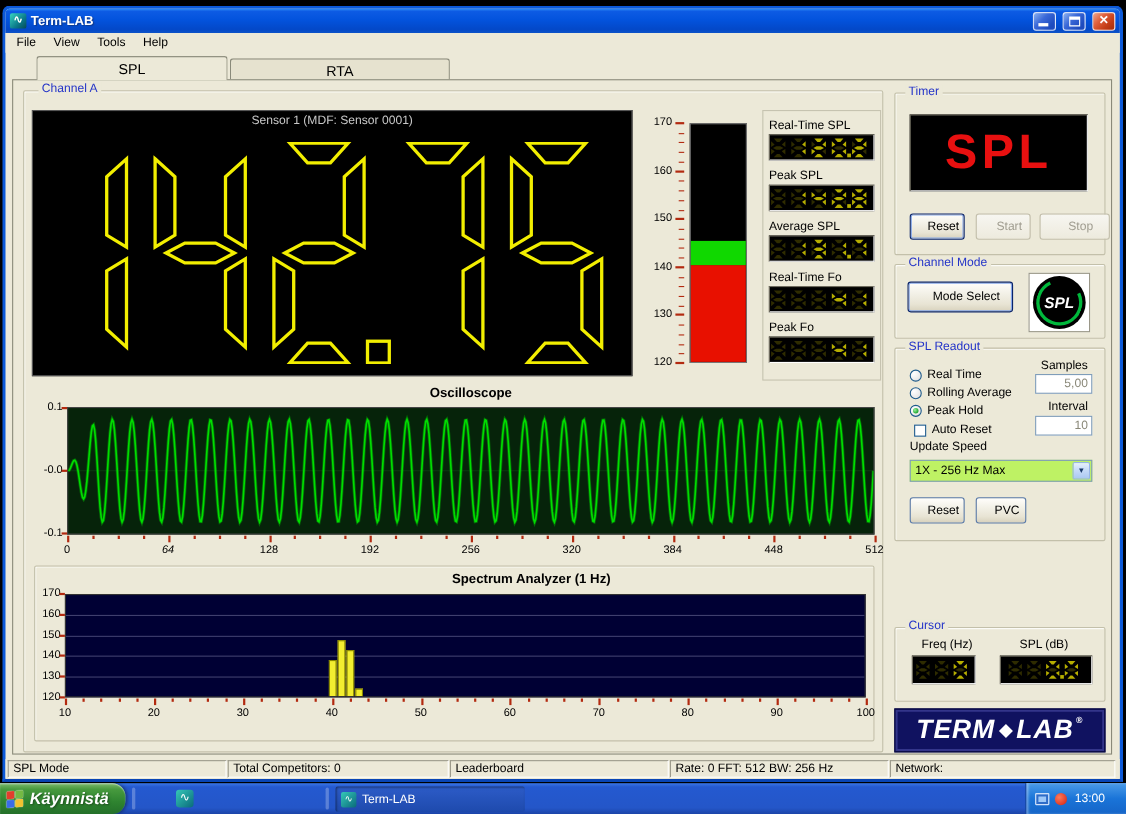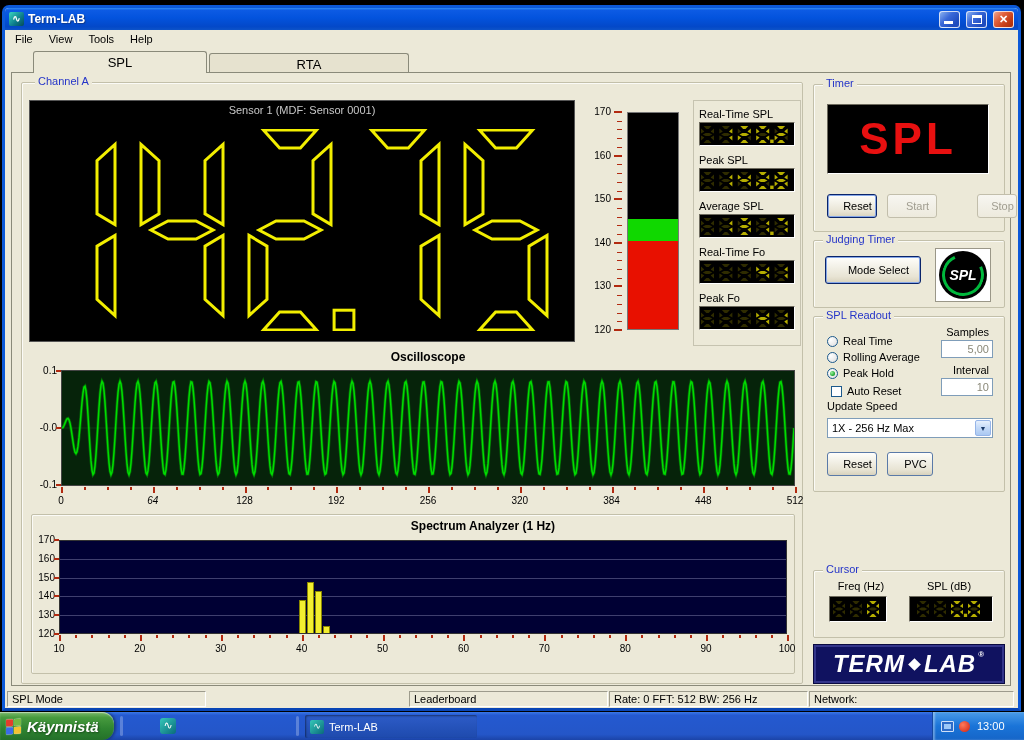--- a/index.html
+++ b/index.html
@@ -45,40 +45,40 @@
 .sbar{position:absolute;bottom:0;width:7px;background:#f2ee30;border:1px solid #8a8800;border-bottom:none;}
 .axlab{position:absolute;font-size:10px;color:#000;white-space:nowrap;}
 .tick{position:absolute;background:#b22a10;}
 #grpTimer{left:808px;top:36px;width:192px;height:148px;}
 #timerDisplay{position:absolute;left:822px;top:56px;width:162px;height:70px;background:#000;border:1px solid;border-color:#6e6b5e #fff #fff #6e6b5e;display:flex;align-items:center;justify-content:center;color:#e81010;font-size:44px;font-weight:bold;letter-spacing:4px;}
 .btn{position:absolute;font-size:11px;color:#000;background:linear-gradient(180deg,#fffefb,#f2f0e6 40%,#e8e4d4 75%,#d8d2bd);border:1px solid #5a7aa8;border-radius:3px;display:flex;align-items:center;justify-content:center;padding-left:11px;}
 .btn.def{border-color:#0a246a;box-shadow:inset 0 0 0 1px #86a7e8;}
 .btn.dis{color:#a09d90;border-color:#c2beab;background:linear-gradient(180deg,#f7f6f1,#edeadd);box-shadow:none;}
 #btnTimerReset{left:822px;top:146px;width:50px;height:24px;}
 #btnTimerStart{left:882px;top:146px;width:50px;height:24px;}
-#btnTimerStop{left:972px;top:146px;width:40px;height:24px;}
+#btnTimerStop{left:940px;top:146px;width:64px;height:24px;}
 #grpJudging{left:808px;top:192px;width:192px;height:68px;}
 #btnModeSelect{left:820px;top:208px;width:96px;height:28px;}
 #judgeLogo{position:absolute;left:930px;top:200px;width:56px;height:54px;background:#fff;border:1px solid #9a9788;display:flex;align-items:center;justify-content:center;}
 .spl-circle{width:48px;height:48px;border-radius:50%;background:#000;position:relative;display:flex;align-items:center;justify-content:center;}
 .spl-ring{position:absolute;inset:3px;border-radius:50%;border:3px solid transparent;border-left-color:#00b83c;border-bottom-color:#00b83c;border-right-color:#00b83c;transform:rotate(20deg);}
 .spl-circle span{color:#fff;font-weight:bold;font-style:italic;font-size:14px;position:relative;}
 #grpReadout{left:808px;top:268px;width:192px;height:176px;}
 .optrow{position:absolute;left:822px;display:flex;align-items:center;gap:5px;font-size:11px;height:14px;color:#000;}
 .rad{display:inline-block;width:11px;height:11px;border-radius:50%;border:1px solid #1d5a8c;background:radial-gradient(circle at 30% 30%,#fff,#ddd);position:relative;}
 .rad.on::after{content:'';position:absolute;left:2px;top:2px;width:5px;height:5px;border-radius:50%;background:radial-gradient(circle at 35% 35%,#9cf0a0,#22aa33 65%,#0e7a1e);}
 .cb{display:inline-block;width:11px;height:11px;border:1px solid #1d5a8c;background:#fff;}
 .smalllab{position:absolute;font-size:11px;color:#000;white-space:nowrap;}
 #lblSamples{left:908px;top:278px;width:76px;text-align:right;}
 #lblInterval{left:908px;top:316px;width:76px;text-align:right;}
 #lblUpdateSpeed{left:822px;top:352px;}
 .tbox{position:absolute;background:#fff;border:1px solid #7f9db9;font-size:11px;color:#8a8878;text-align:right;padding:1px 3px;font-family:"Liberation Sans",sans-serif;}
 #tbSamples{left:936px;top:292px;width:52px;height:18px;}
 #tbInterval{left:936px;top:330px;width:52px;height:18px;}
-#comboSpeed{position:absolute;left:822px;top:370px;width:166px;height:20px;background:#ffffff;border:1px solid #7f9db9;font-size:11px;padding:3px 0 0 4px;color:#000;}
+#comboSpeed{position:absolute;left:822px;top:370px;width:166px;height:20px;background:#bef264;border:1px solid #7f9db9;font-size:11px;padding:3px 0 0 4px;color:#000;}
 .combo-arrow{position:absolute;right:1px;top:1px;width:16px;height:16px;background:linear-gradient(180deg,#e6f0fd,#c6dbf8 45%,#aac8f2);border:1px solid #96b5e8;border-radius:2px;text-align:center;font-size:7px;color:#1a3a6a;line-height:15px;}
 #btnReadoutReset{left:822px;top:404px;width:50px;height:24px;}
 #btnPVC{left:882px;top:404px;width:46px;height:24px;}
 #grpCursor{left:808px;top:522px;width:192px;height:68px;}
 #lblFreq{left:820px;top:532px;width:72px;text-align:center;}
 #lblSplDb{left:898px;top:532px;width:92px;text-align:center;}
 #ledFreq{left:824px;top:548px;width:58px;height:26px;display:flex;align-items:center;justify-content:center;}
 #ledSplDb{left:904px;top:548px;width:84px;height:26px;display:flex;align-items:center;justify-content:center;}
 #brand{position:absolute;left:808px;top:596px;width:192px;height:40px;background:#101260;border:1px solid #0a0a40;box-shadow:inset 0 0 0 2px #33358a;display:flex;align-items:center;justify-content:center;color:#fff;font-weight:bold;font-style:italic;font-size:24px;letter-spacing:1px;}
 #brand .dia{width:9px;height:9px;background:#fff;transform:rotate(45deg);margin:0 5px;}
@@ -385,21 +385,21 @@
         </div>
 
       <div class="group" id="grpTimer"></div>
       <span class="glabel" style="left:818px;top:29px">Timer</span>
       <div id="timerDisplay">SPL</div>
       <div class="btn def" id="btnTimerReset">Reset</div>
       <div class="btn dis" id="btnTimerStart">Start</div>
       <div class="btn dis" id="btnTimerStop">Stop</div>
 
       <div class="group" id="grpJudging"></div>
-      <span class="glabel" style="left:818px;top:185px">Judging Timer</span>
+      <span class="glabel" style="left:818px;top:185px">Channel Mode</span>
       <div class="btn def" id="btnModeSelect">Mode Select</div>
       <div id="judgeLogo">
         <div class="spl-circle">
           <i class="spl-ring"></i>
           <span>SPL</span>
         </div>
       </div>
 
       <div class="group" id="grpReadout"></div>
       <span class="glabel" style="left:818px;top:261px">SPL Readout</span>
@@ -644,20 +644,21 @@
           <span class="rad on"></span>
           <span>Peak Hold</span>
         </div>
         <div class="optrow" style="top: 336px; left: 826px;">
           <span class="cb"></span>
           <span>Auto Reset</span>
         </div>
       </div>
     <div id="statusbar">
         <div class="scell" style="left: 2px; width: 199px;">SPL Mode</div>
+        <div class="scell" style="left: 202px; width: 201px;">Total Competitors: 0</div>
         <div class="scell" style="left: 404px; width: 199px;">Leaderboard</div>
         <div class="scell" style="left: 604px; width: 199px;">Rate: 0 FFT: 512 BW: 256 Hz</div>
         <div class="scell" style="left: 804px; width: 205px;">Network:</div>
       </div>
   </div>
 
   <div id="taskbar">
     <div id="startbtn">
       <span class="flag">
           <i class="f1"></i>

